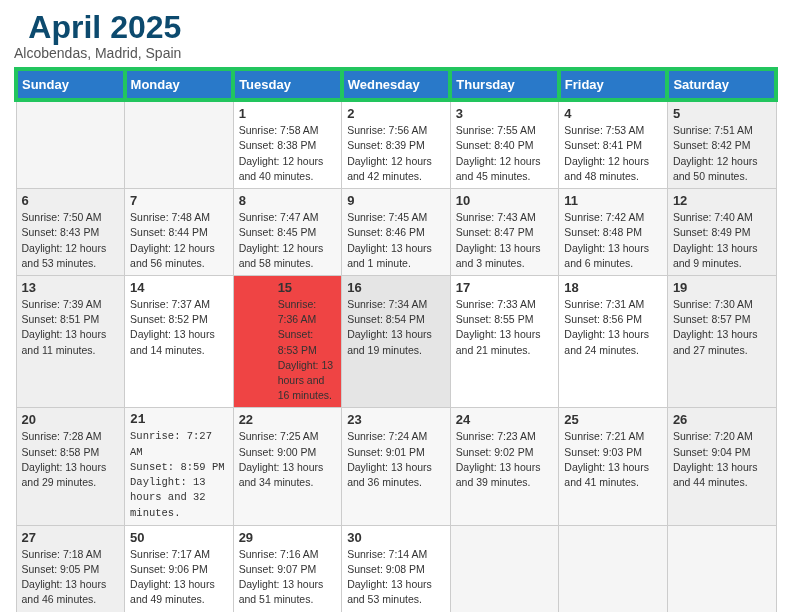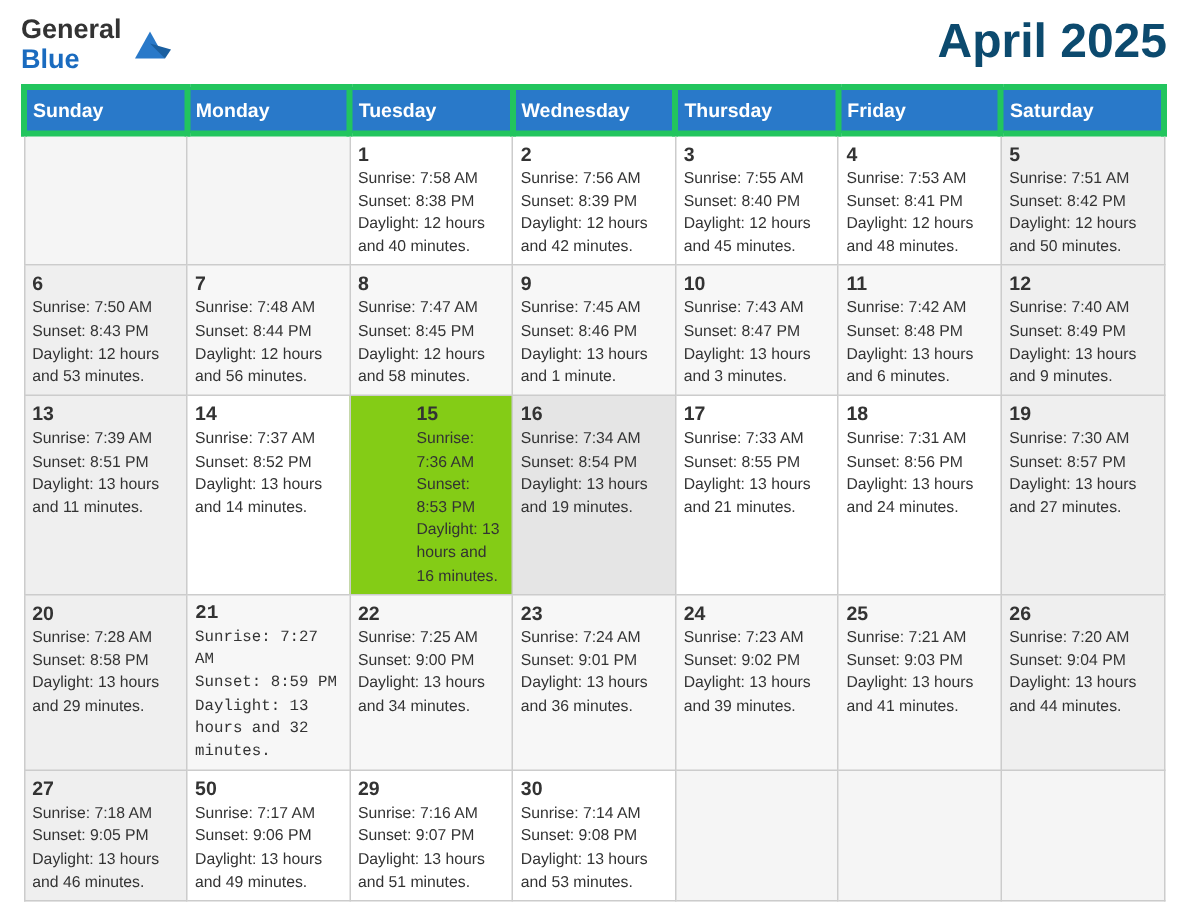--- a/index.html
+++ b/index.html
@@ -88,32 +88,23 @@
     }
     .empty-cell {
       background: #f5f5f5 !important;
     }
   </style>
 </head>
 <body>
 
 <div class="page">
   <div class="header">
-    <div class="logo">
-      <div class="logo-text">
-        <span style="font-size:18px;font-weight:bold;color:#333;line-height:1.1;">General</span>
-        <span style="font-size:18px;font-weight:bold;color:#1a6bbf;line-height:1.1;">Blue</span>
-      </div>
-      <svg width="32" height="32" viewBox="0 0 32 32" style="margin-left:3px;margin-top:2px;">
-        <polygon points="6,24 16,6 26,24" fill="#2979c9"></polygon>
-        <polygon points="16,14 26,24 30,18" fill="#1a5fa0"></polygon>
-      </svg>
-    </div>
     <div class="title-block">
       <div class="main-title">April 2025</div>
+      <div class="subtitle">Alcobendas, Madrid, Spain</div>
     </div>
   </div>
 
   <table class="calendar">
     <thead>
       <tr>
         <th>Sunday</th>
         <th>Monday</th>
         <th>Tuesday</th>
         <th>Wednesday</th>
@@ -179,21 +170,21 @@
         </tr>
         <tr>
           <td style="background: rgb(239, 239, 239);">
             <div class="day-number">13</div>
             <div class="day-info">Sunrise: 7:39 AM<br>Sunset: 8:51 PM<br>Daylight: 13 hours and 11 minutes.</div>
           </td>
           <td style="background: rgb(255, 255, 255);">
             <div class="day-number">14</div>
             <div class="day-info">Sunrise: 7:37 AM<br>Sunset: 8:52 PM<br>Daylight: 13 hours and 14 minutes.</div>
           </td>
-          <td style="background: #84cc16; padding-left: 44px;">
+          <td style="background: #ef4444; padding-left: 44px;">
             <div class="day-number">15</div>
             <div class="day-info">Sunrise: 7:36 AM<br>Sunset: 8:53 PM<br>Daylight: 13 hours and 16 minutes.</div>
           </td>
           <td style="background: #e5e5e5;">
             <div class="day-number">16</div>
             <div class="day-info">Sunrise: 7:34 AM<br>Sunset: 8:54 PM<br>Daylight: 13 hours and 19 minutes.</div>
           </td>
           <td style="background: rgb(255, 255, 255);">
             <div class="day-number">17</div>
             <div class="day-info">Sunrise: 7:33 AM<br>Sunset: 8:55 PM<br>Daylight: 13 hours and 21 minutes.</div>

